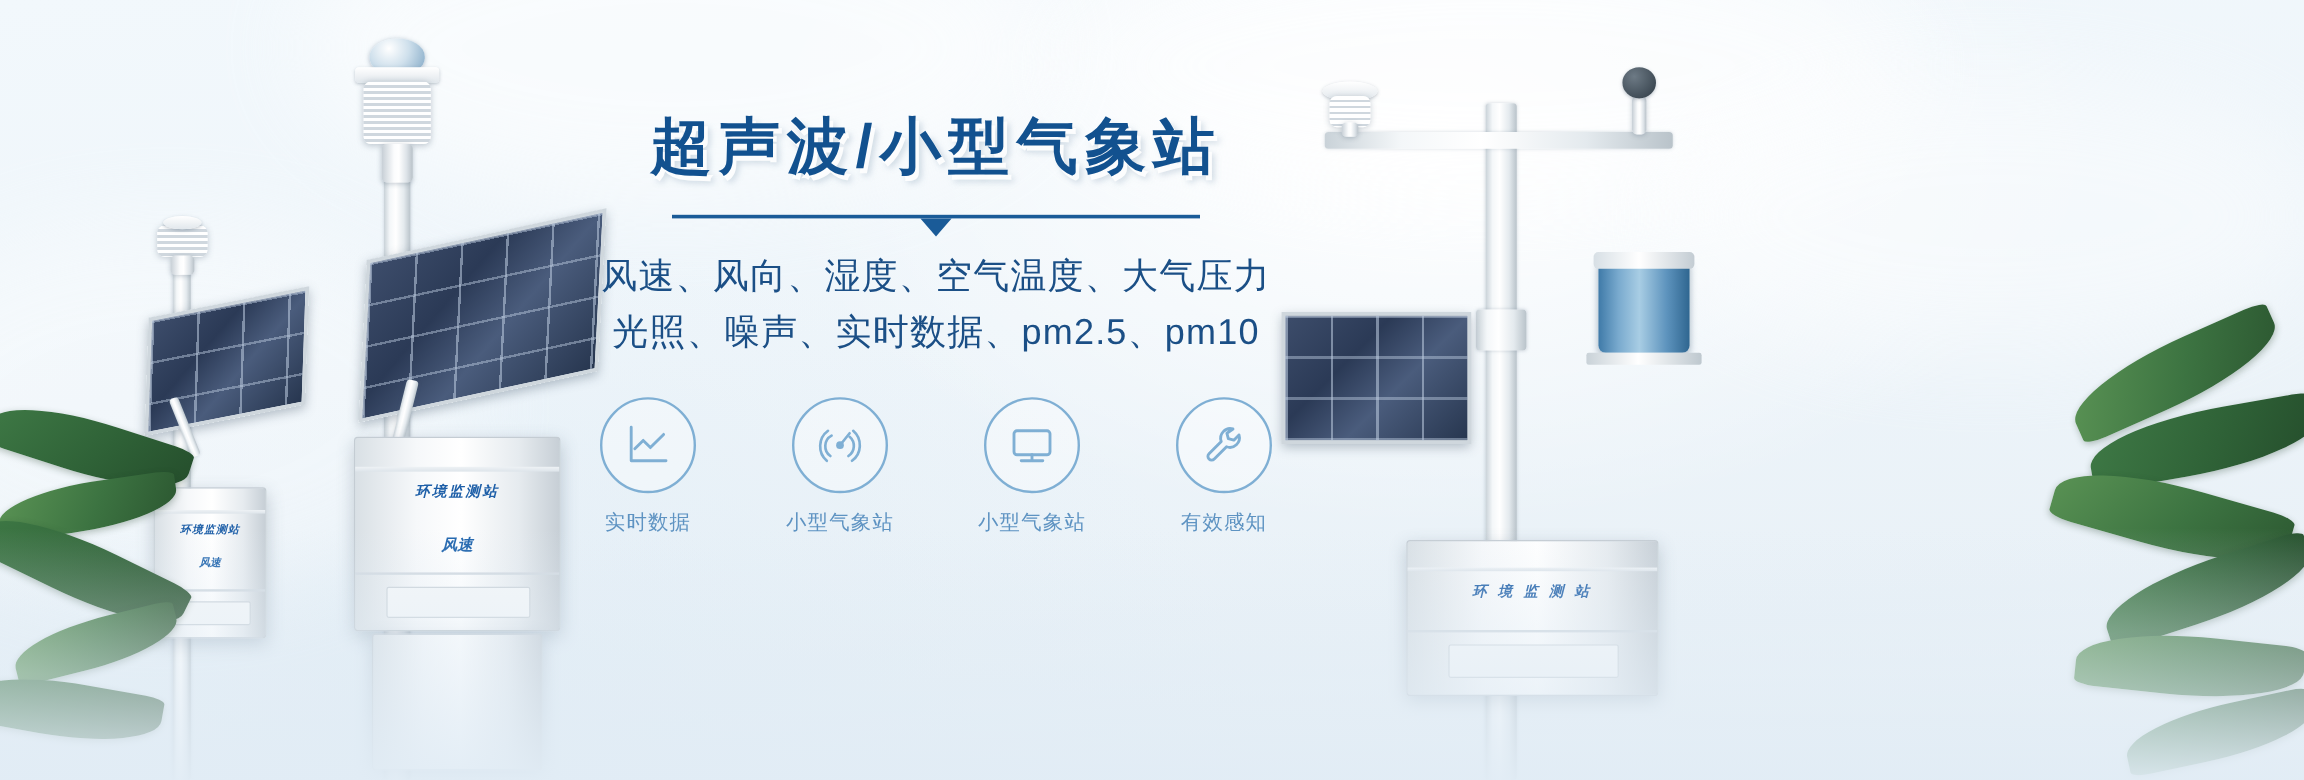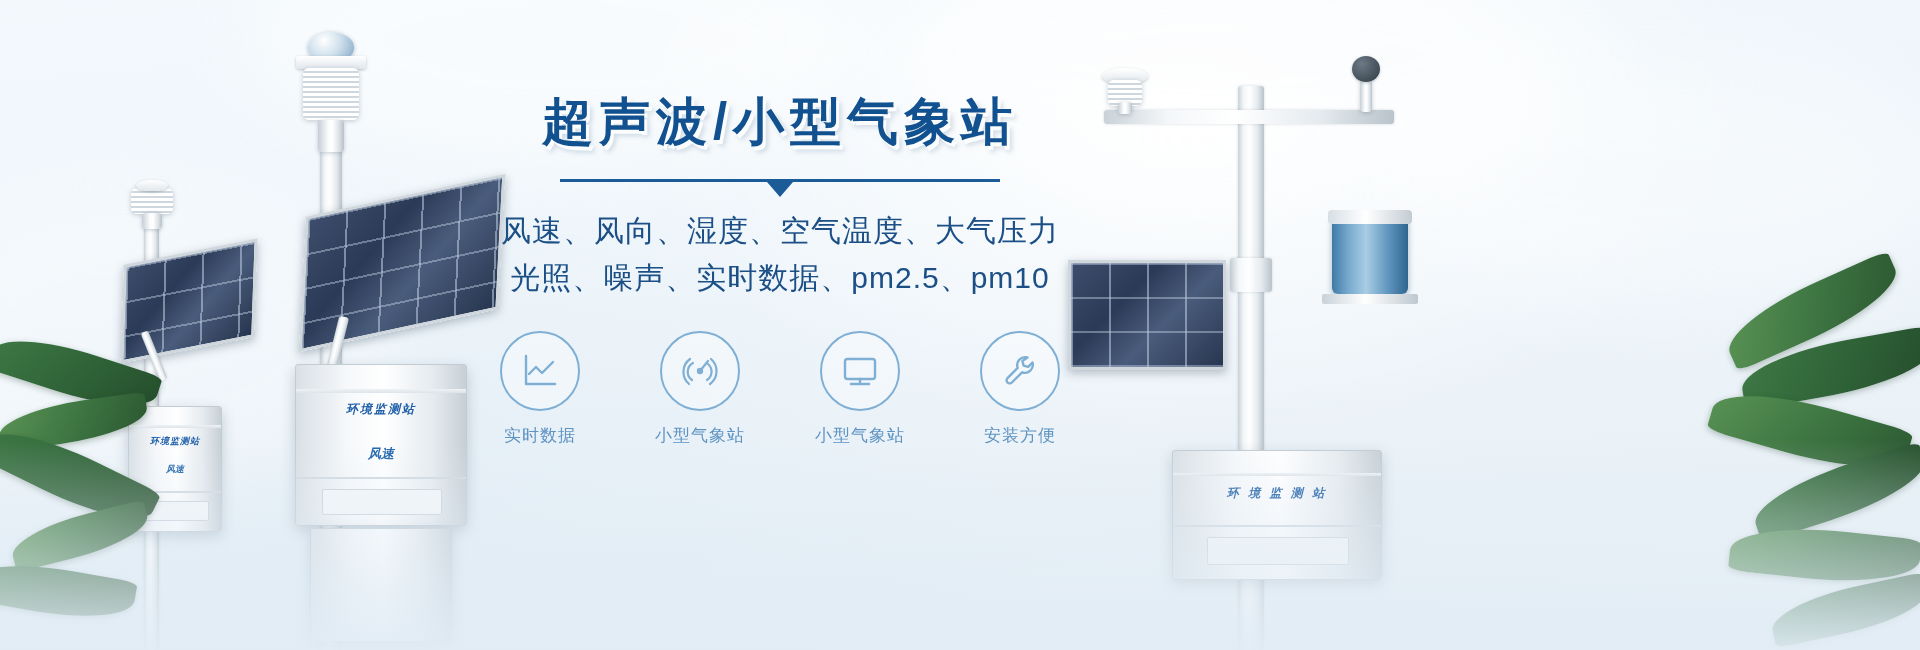--- a/index.html
+++ b/index.html
@@ -222,18 +222,18 @@
         </div>
         <div class="flabel">小型气象站</div>
       </div>
 
       <div class="feature">
         <div class="fcircle">
           <svg width="42" height="42" viewBox="0 0 42 42" fill="none" stroke="#7fafd4" stroke-width="2.4" stroke-linecap="round" stroke-linejoin="round">
             <path d="M28.5 7.5a8 8 0 0 0-9.8 10.4L8.5 28.1a3.1 3.1 0 0 0 4.4 4.4L23.1 22.3a8 8 0 0 0 10.4-9.8l-4.3 4.3-4.6-1.2-1.2-4.6z"></path>
           </svg>
         </div>
-        <div class="flabel">安装方便</div>
+        <div class="flabel">有效感知</div>
       </div>
 
     </div>
   </div>
 </div>
 
 </body></html>

